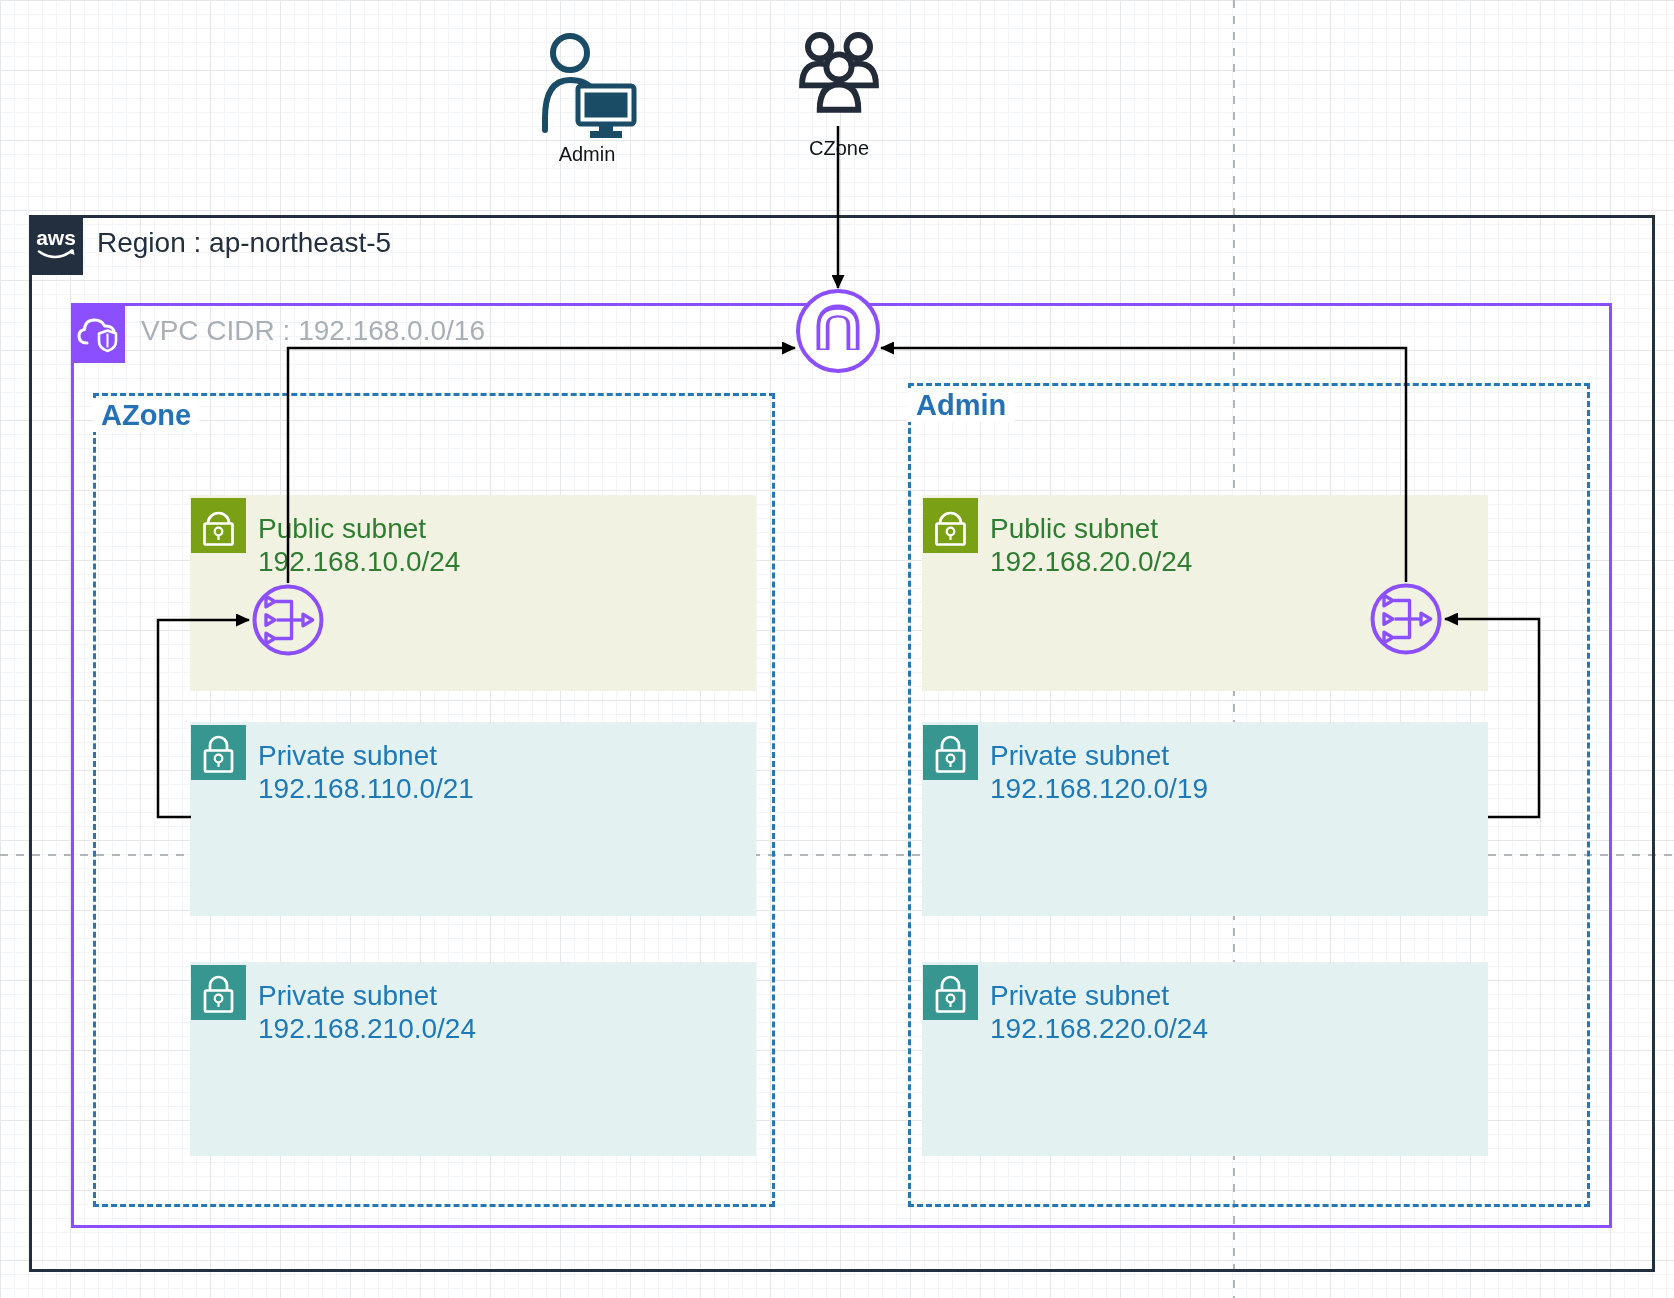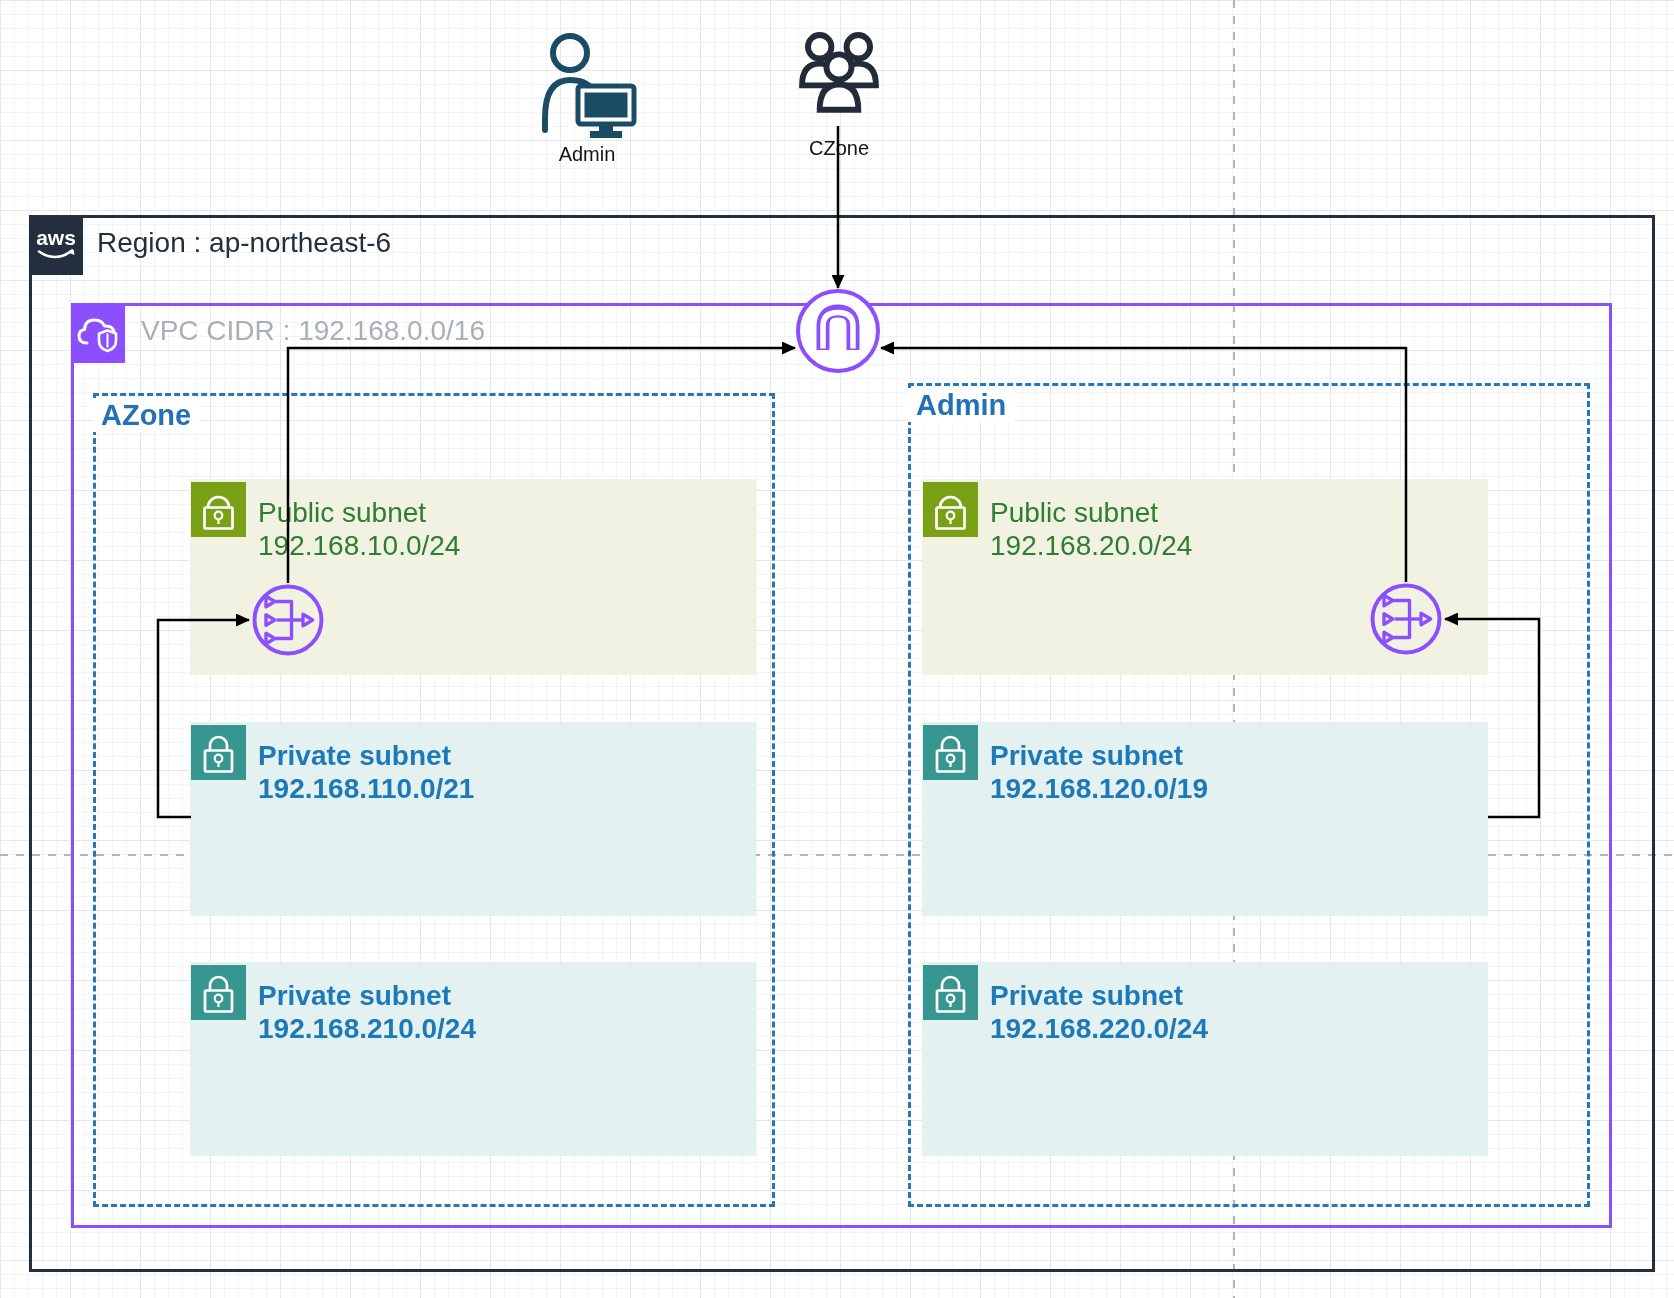--- a/index.html
+++ b/index.html
@@ -29,22 +29,22 @@
   .zone-label{z-index:4;text-align:left;font-size:29px;font-weight:bold;color:#2471b5;}
   .zone-label span{background:#ffffff;padding:1px 8px;}
   
   .badge{width:54px;height:60px;z-index:4;}
   .aws-badge{left:29px;top:215px;background:#232f3e;}
   .vpc-badge{left:71px;top:303px;background:#8c4fff;}
   .region-label{left:97px;top:227px;font-size:28px;color:#232f3e;z-index:4;white-space:nowrap;}
   .vpc-label{left:141px;top:315px;font-size:28px;color:#a9afb6;z-index:4;white-space:nowrap;}
   
   .subnet{width:566px;z-index:3;}
-  .subnet.public{background:#f1f2e1;height:196px;}
-  .subnet.private{background:#e3f1f0;height:194px;font-weight:bold;}
+  .subnet.public{background:#f1f2e1;height:196px;margin-top:16px;}
+  .subnet.private{background:#e3f1f0;height:194px;}
   .lockbox{position:absolute;left:1px;top:3px;width:55px;height:55px;}
   .lockbox.public-lock{background:#7aa116;}
   .lockbox.private-lock{background:#379690;}
   .subnet-text{position:absolute;left:68px;top:17px;font-size:28px;line-height:33px;white-space:nowrap;}
   .subnet.public .subnet-text{color:#2e7d32;}
   .subnet.private .subnet-text{color:#1e79b9;}
   
   .actor-label{font-size:20px;color:#111418;z-index:4;text-align:center;}
   
   .connectors{left:0;top:0;width:1674px;height:1298px;z-index:5;pointer-events:none;}
@@ -60,21 +60,21 @@
   <div class="abs divider-v"></div>
 
   <div class="abs region-box"></div>
   <div class="abs badge aws-badge">
     <svg class="icon-svg" viewBox="0 0 54 54">
       <text x="27" y="27" text-anchor="middle" font-family="Liberation Sans, sans-serif" font-size="21" font-weight="bold" fill="#ffffff">aws</text>
       <path d="M10 33.5 Q27 45 43 32.5" stroke="#ffffff" stroke-width="2.6" fill="none" stroke-linecap="round"></path>
       <path d="M44.6 31.6 l0.9 5.4 l-5.6 -2.2 z" fill="#ffffff"></path>
     </svg>
   </div>
-  <div class="abs region-label">Region : ap-northeast-6</div>
+  <div class="abs region-label">Region : ap-northeast-5</div>
 
   <div class="abs vpc-box"></div>
   <div class="abs badge vpc-badge">
     <svg class="icon-svg" viewBox="0 0 54 54">
       <path d="M16 37 Q8 37 8 30 Q8 24.5 13.5 23.5 Q14 14 23.5 14 Q31 14 33.5 20 Q41 19.5 43 25" stroke="#ffffff" stroke-width="3" fill="none" stroke-linecap="round" stroke-linejoin="round"></path>
       <path d="M36.5 24.5 l8.5 3 v7.5 c0 5.5 -3.5 8.5 -8.5 10 c-5 -1.5 -8.5 -4.5 -8.5 -10 v-7.5 z" stroke="#ffffff" stroke-width="2.6" fill="none" stroke-linejoin="round"></path>
       <path d="M36.5 27.5 v14" stroke="#ffffff" stroke-width="2" fill="none"></path>
     </svg>
   </div>
   <div class="abs vpc-label">VPC CIDR : 192.168.0.0/16</div>

